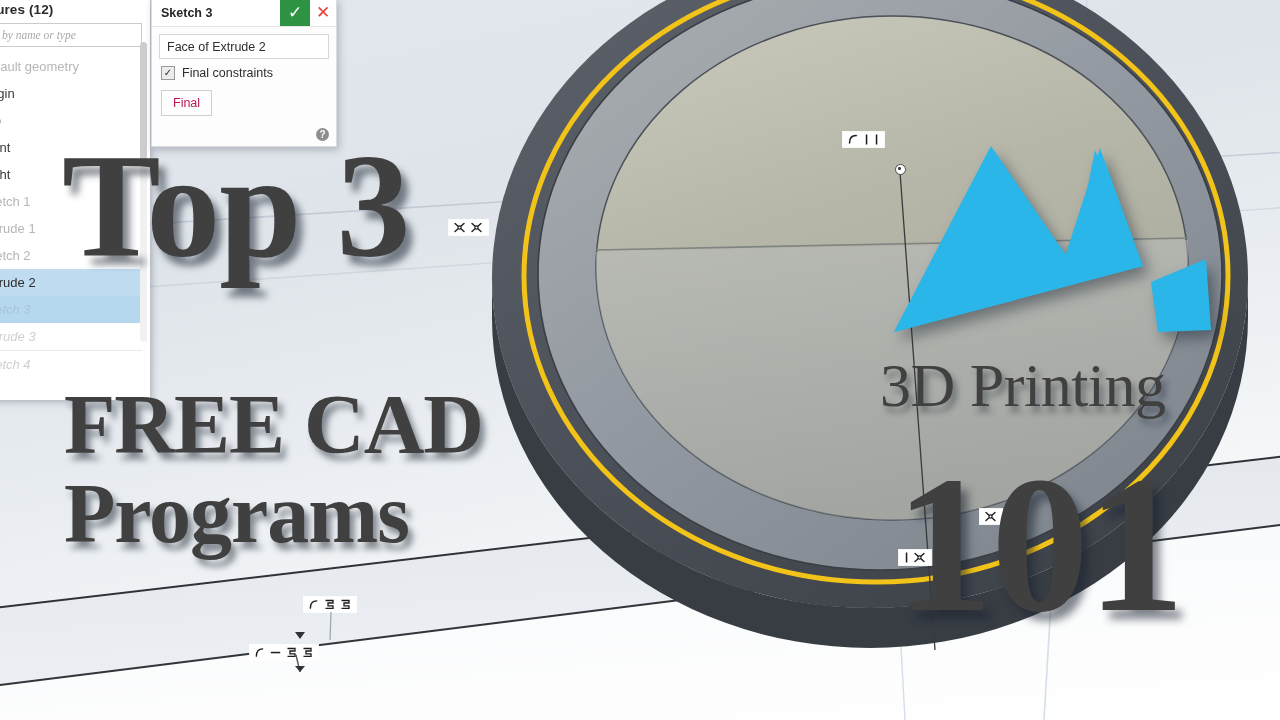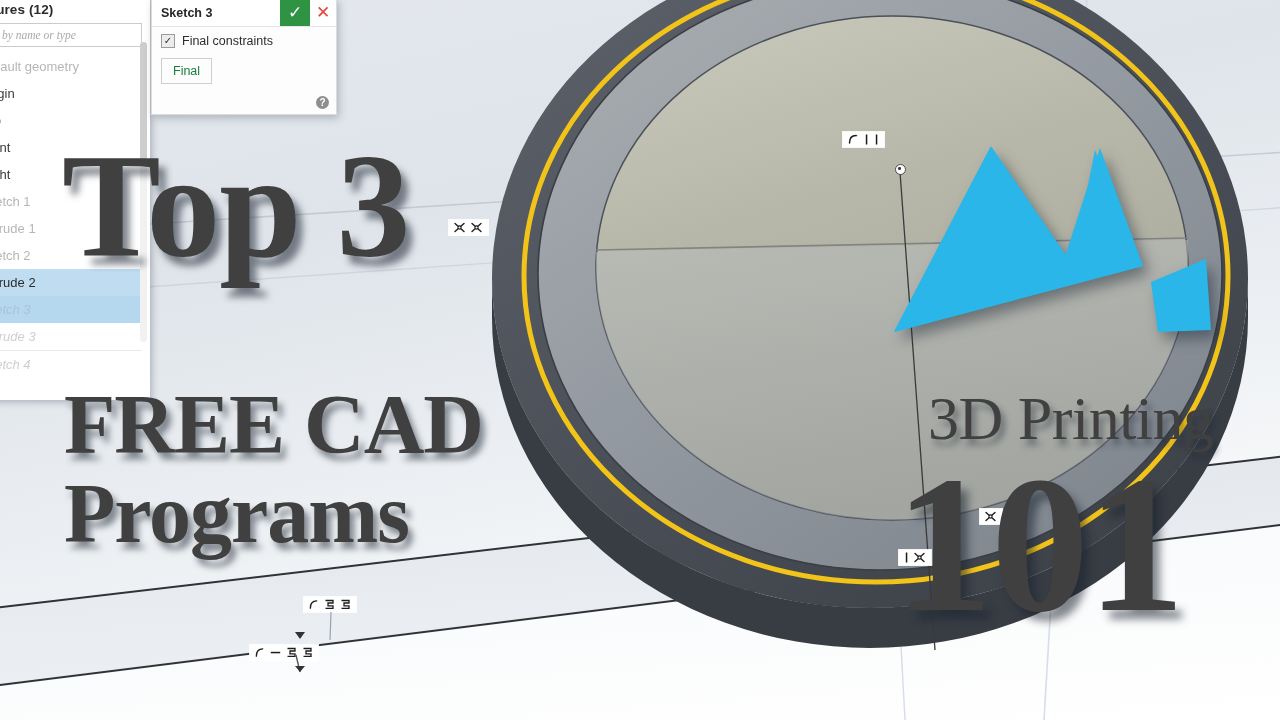--- a/index.html
+++ b/index.html
@@ -89,21 +89,21 @@
     font-size:12.5px;color:#2d2d2d;
   }
   .cbx{
     width:12px;height:12px;border:1px solid #9b9b9b;background:#ececec;
     display:flex;align-items:center;justify-content:center;
     font-size:10px;color:#2b2b2b;line-height:1;
   }
   .dlg-btn{
     margin:10px 0 0 9px;display:inline-flex;align-items:center;justify-content:center;
     height:24px;padding:0 11px;border:1px solid #cfcfcf;background:#fdfdfd;
-    font-size:12.5px;color:#15803d;
+    font-size:12.5px;color:#be185d;
   }
   .dlg-foot{height:30px;position:relative;}
   .dlg-help{
     position:absolute;right:7px;bottom:5px;width:13px;height:13px;border-radius:50%;
     background:#8e8e8e;color:#fff;font-size:10px;font-weight:bold;
     display:flex;align-items:center;justify-content:center;line-height:1;
   }
 
   
   .cbadge{
@@ -124,23 +124,22 @@
   }
   .t-free{
     left:64px;top:383px;font-size:84px;font-weight:bold;letter-spacing:-1px;
     text-shadow:5px 7px 6px rgba(25,35,48,.5);
   }
   .t-prog{
     left:64px;top:472px;font-size:84px;font-weight:bold;letter-spacing:-1px;
     text-shadow:5px 7px 6px rgba(25,35,48,.5);
   }
   .t-3dp{
-    left:928px;top:354px;font-size:62px;font-weight:normal;letter-spacing:-.5px;
+    left:880px;top:354px;font-size:62px;font-weight:normal;letter-spacing:-.5px;
     text-shadow:4px 6px 6px rgba(25,35,48,.45);
-    margin-top:33px;
   }
   .t-101{
     left:895px;top:446px;font-size:196px;font-weight:bold;letter-spacing:-2px;
     text-shadow:7px 9px 8px rgba(25,35,48,.55);
   }
   .logo-mark{position:absolute;left:890px;top:136px;width:350px;height:210px;
     filter:drop-shadow(6px 8px 7px rgba(25,35,48,.45));}
 </style>
 </head>
 <body>
@@ -320,20 +319,21 @@
       </div>
   </div>
 
   <div class="sketch-dlg">
     <div class="dlg-title">
       <div class="t">Sketch 3</div>
       <div class="dlg-ok">✓</div>
       <div class="dlg-cancel">✕</div>
     </div>
 
+    <div class="dlg-field">Face of Extrude 2</div>
 
     <label class="dlg-check">
       <span class="cbx">✓</span>
       <span>Final constraints</span>
     </label>
 
     <div class="dlg-btn">Final</div>
 
     <div class="dlg-foot">
       <div class="dlg-help">?</div>

